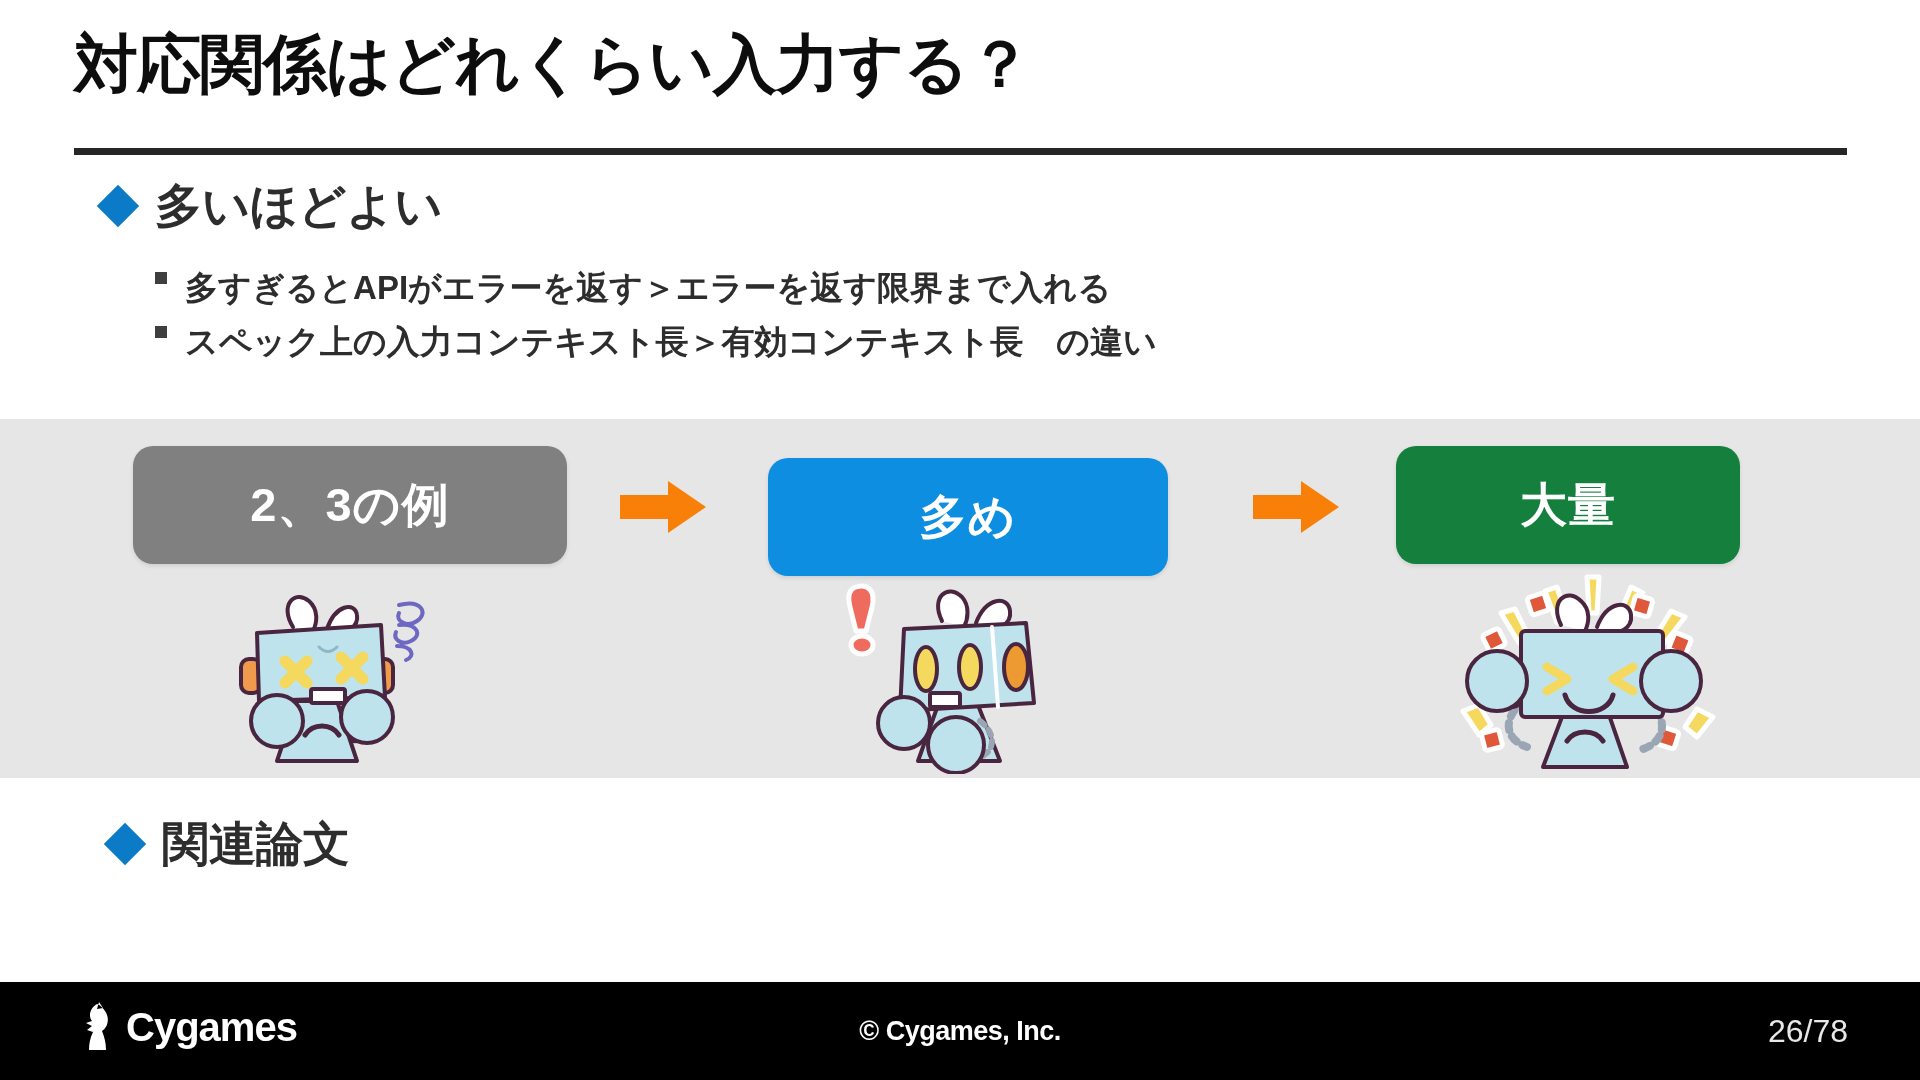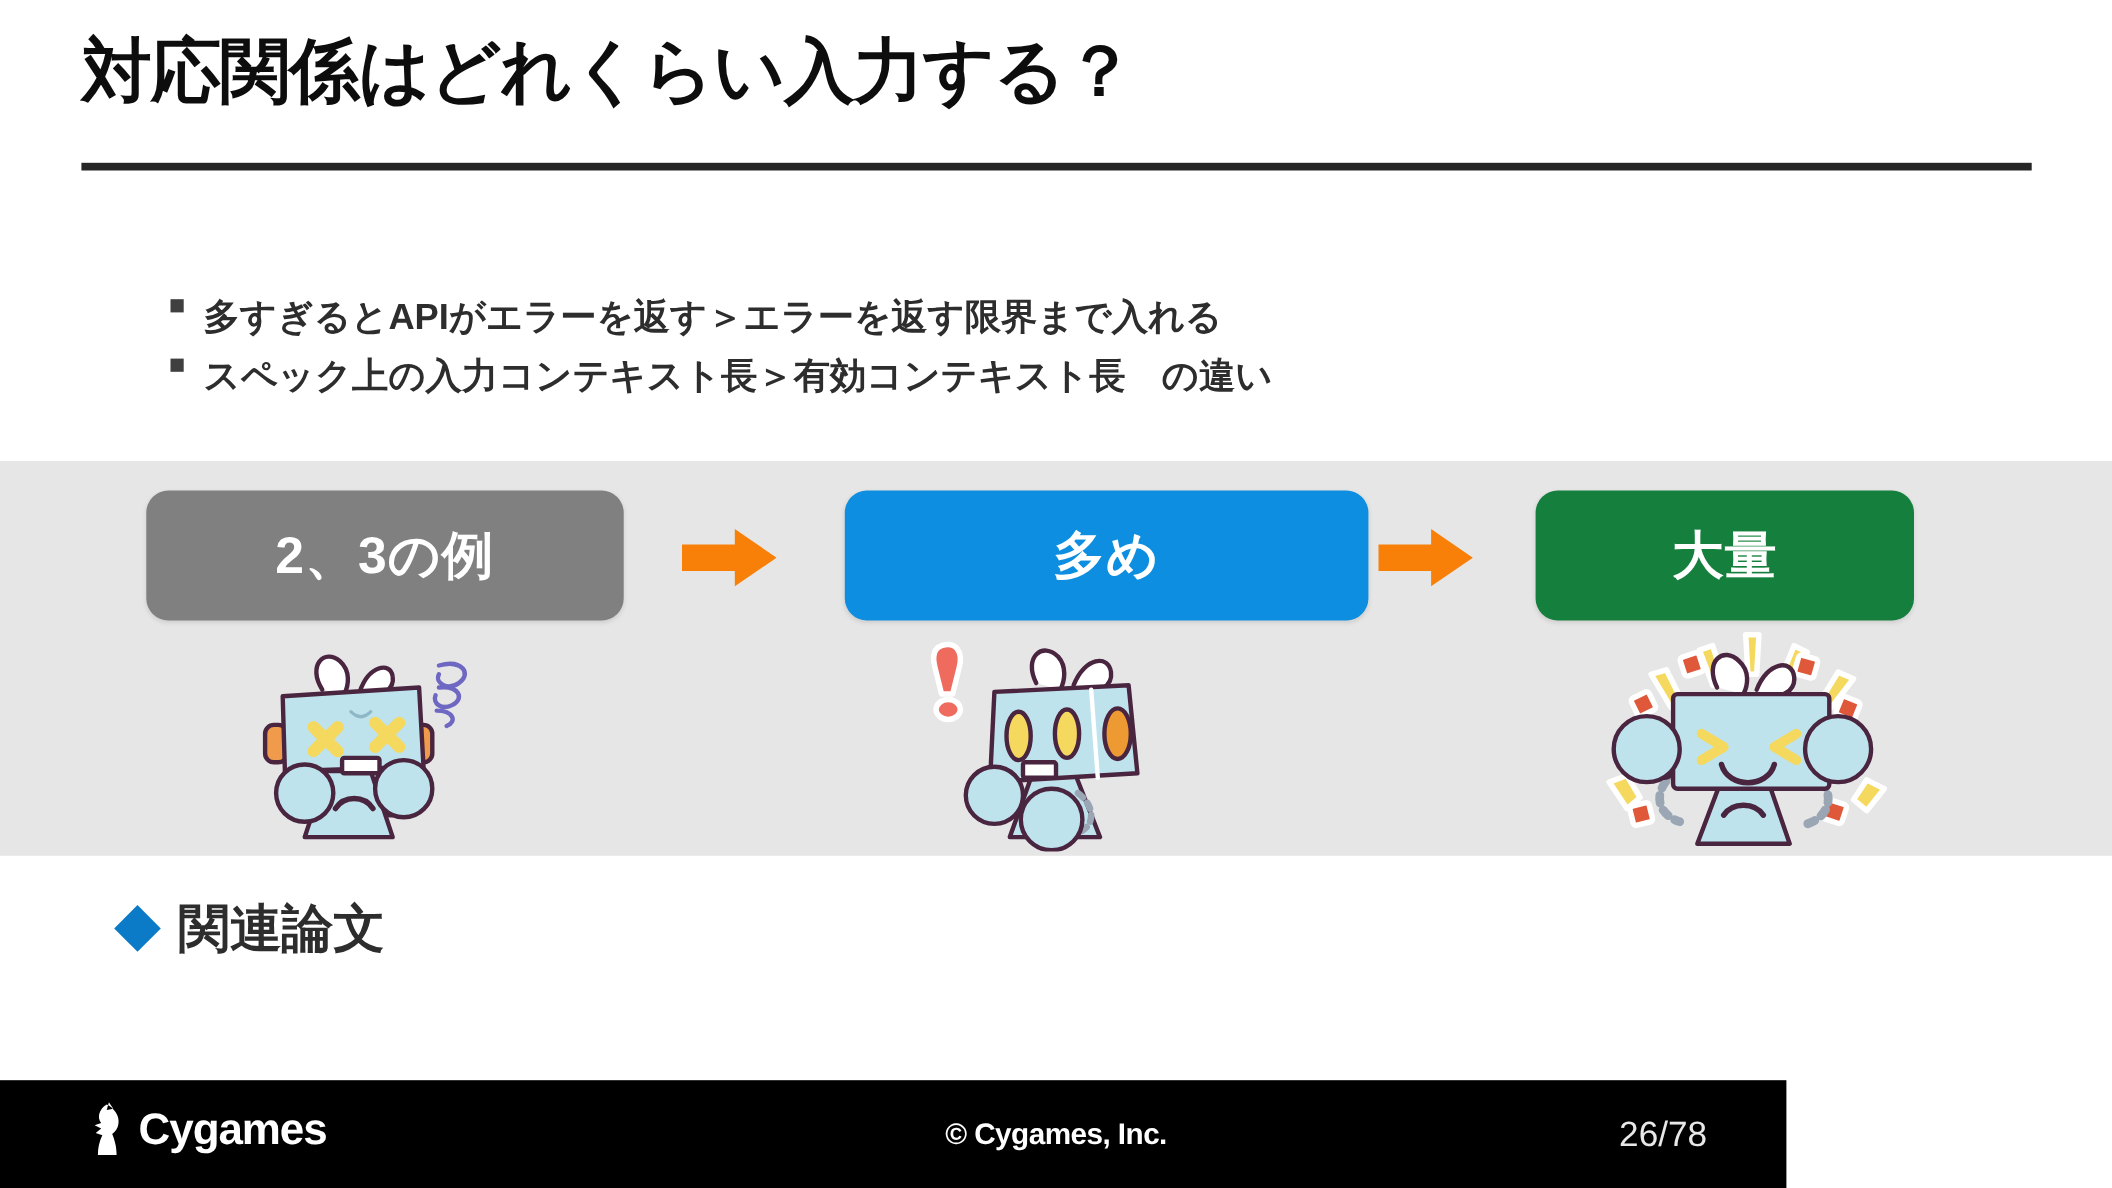--- a/index.html
+++ b/index.html
@@ -111,21 +111,21 @@
     display: flex;
     align-items: center;
     justify-content: center;
     color: #ffffff;
     font-size: 47px;
     font-weight: 700;
     letter-spacing: 1px;
     box-shadow: 0 2px 4px rgba(0,0,0,0.10);
   }
   #stage-box-0 { left: 133px;  width: 434px; background: #808080; }
-  #stage-box-1 { left: 768px;  width: 476px; background: #0d8ee0; }
+  #stage-box-1 { left: 768px;  width: 400px; background: #0d8ee0; margin-top: 12px; }
   #stage-box-2 { left: 1396px; width: 344px; background: #15803d; }
 
   .arrow-icon {
     position: absolute;
     top: 60px;
     width: 86px;
     height: 56px;
   }
   #arrow-icon-0 { left: 620px; }
   #arrow-icon-1 { left: 1253px; }
@@ -138,21 +138,21 @@
   }
   #robot-art-0 { left: 185px; }
   #robot-art-1 { left: 820px; }
   #robot-art-2 { left: 1455px; }
 
   
   .footer {
     position: absolute;
     left: 0;
     top: 982px;
-    width: 1624px;
+    width: 1920px;
     height: 98px;
     background: #000000;
   }
   .footer-logo {
     position: absolute;
     left: 80px;
     top: 18px;
     display: flex;
     align-items: center;
     gap: 6px;
@@ -192,20 +192,24 @@
   }
 </style>
 </head>
 <body>
 
 <div class="slide">
 
   <div class="title">対応関係はどれくらい入力する？</div>
   <div class="title-rule"></div>
 
+  <div class="diamond-heading" id="heading-more">
+    <span class="diamond"></span>
+    <span class="dh-text">多いほどよい</span>
+  </div>
 
   <div class="bullet-row" id="bullet-more-0">
     <span class="bullet-square"></span>
     <span class="bullet-text">多すぎるとAPIがエラーを返す＞エラーを返す限界まで入れる</span>
   </div>
   <div class="bullet-row" id="bullet-more-1">
     <span class="bullet-square"></span>
     <span class="bullet-text">スペック上の入力コンテキスト長＞有効コンテキスト長　の違い</span>
   </div>
 

